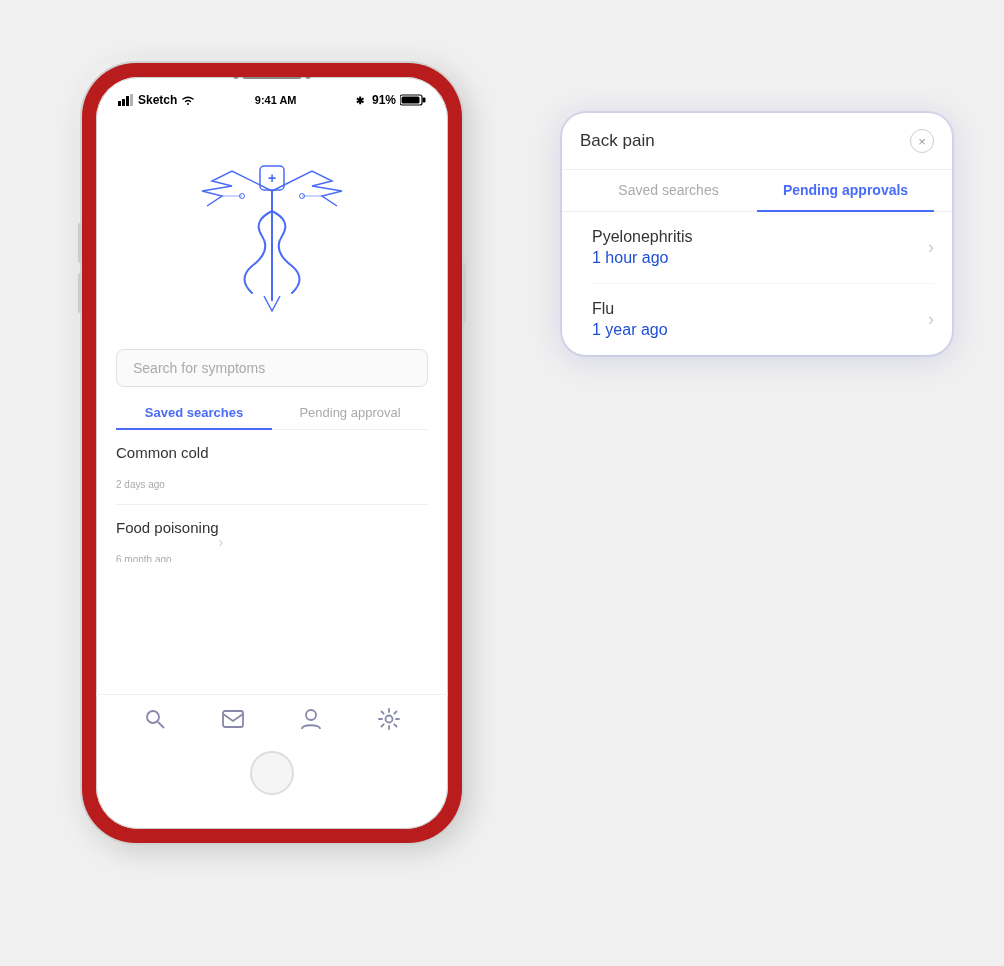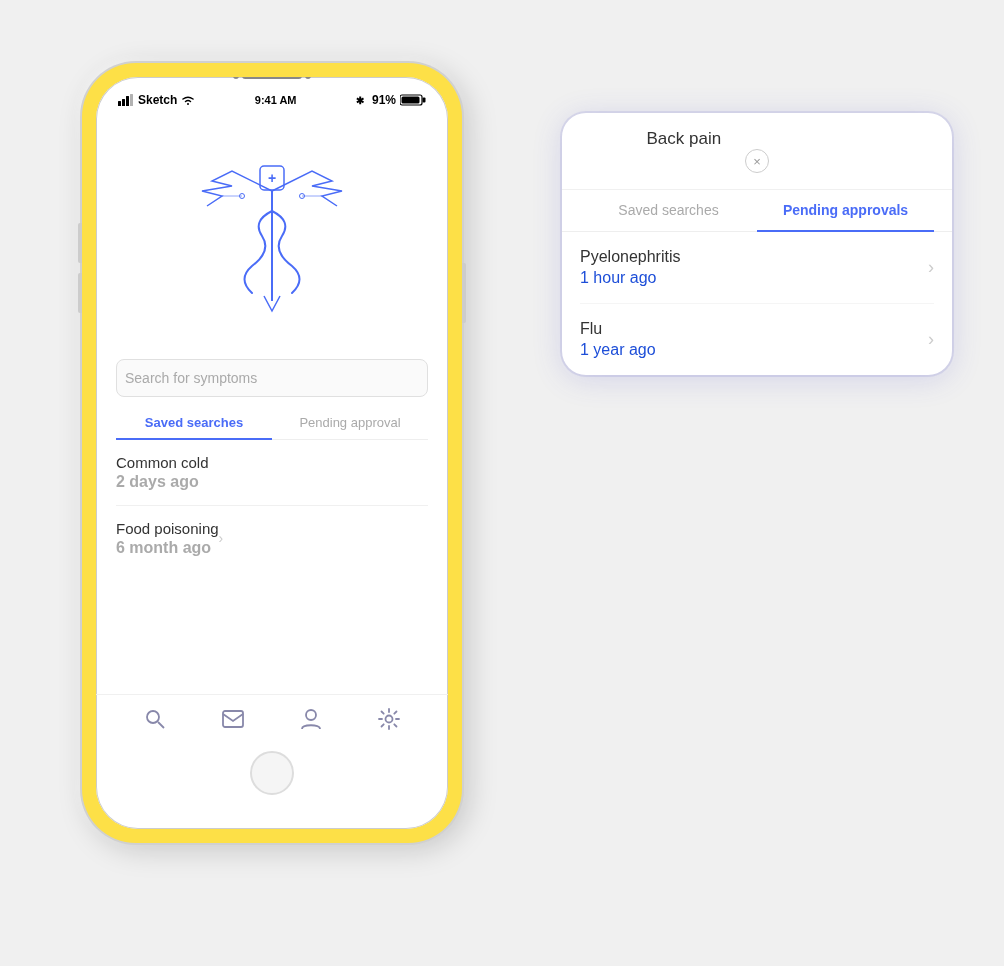--- a/index.html
+++ b/index.html
@@ -20,21 +20,21 @@
       height: 900px;
     }
 
     
     .phone-outer {
       position: absolute;
       left: 30px;
       top: 30px;
       width: 380px;
       height: 780px;
-      background: #fde047;
+      background: #b91c1c;
       border-radius: 54px;
       box-shadow:
         0 0 0 2px #d0d0d0,
         6px 6px 30px rgba(0,0,0,0.18),
         -2px -2px 10px rgba(255,255,255,0.9);
     }
 
     .phone-inner {
       position: absolute;
       left: 14px;
@@ -99,24 +99,24 @@
       flex-shrink: 0;
     }
 
     .caduceus-svg {
       width: 180px;
       height: 200px;
     }
 
     
     .phone-search-bar {
-      margin: 12px 20px 10px;
+      margin: 2px 20px 10px;
       border: 1.5px solid #e0e0e0;
       border-radius: 8px;
-      padding: 10px 8px;
+      padding: 10px 16px;
       font-size: 14px;
       color: #aaa;
       background: #fafafa;
       flex-shrink: 0;
     }
 
     
     .phone-tabs {
       display: flex;
       margin: 0 20px;
@@ -150,24 +150,23 @@
       display: flex;
       justify-content: flex-start;
       align-items: center;
     }
     .phone-list-item-title {
       font-size: 15px;
       color: #333;
       font-weight: 500;
     }
     .phone-list-item-sub {
-      font-size: 16px;
+      font-size: 10px;
       color: #aaa;
-      margin-top: 2px;
-      font-weight: bold;
+      margin-top: 18px;
     }
     .chevron-right {
       color: #ccc;
       font-size: 14px;
     }
 
     
     .bottom-nav {
       display: flex;
       justify-content: space-around;
@@ -212,21 +211,20 @@
         0 4px 30px rgba(80,80,200,0.18),
         0 0 0 2px rgba(80,80,200,0.12);
       overflow: hidden;
       z-index: 10;
     }
     .search-input-row {
       display: flex;
       align-items: center;
       padding: 16px 18px;
       border-bottom: 1px solid #f0f0f0;
-      flex-direction: column;
     }
     .search-input-field {
       flex: 1;
       font-size: 17px;
       color: #333;
       border: none;
       outline: none;
       background: transparent;
     }
     .search-clear-btn {
@@ -259,20 +257,21 @@
     .card-tab.active {
       color: #4a6cf7;
       border-bottom: 2.5px solid #4a6cf7;
       margin-bottom: -1.5px;
       font-weight: 600;
     }
 
     
     .card-list {
       padding: 0 18px;
+      margin-left: 12px;
     }
     .card-list-item {
       padding: 16px 0;
       border-bottom: 1px solid #f5f5f5;
       display: flex;
       justify-content: space-between;
       align-items: center;
       cursor: pointer;
     }
     .card-list-item:last-child {

